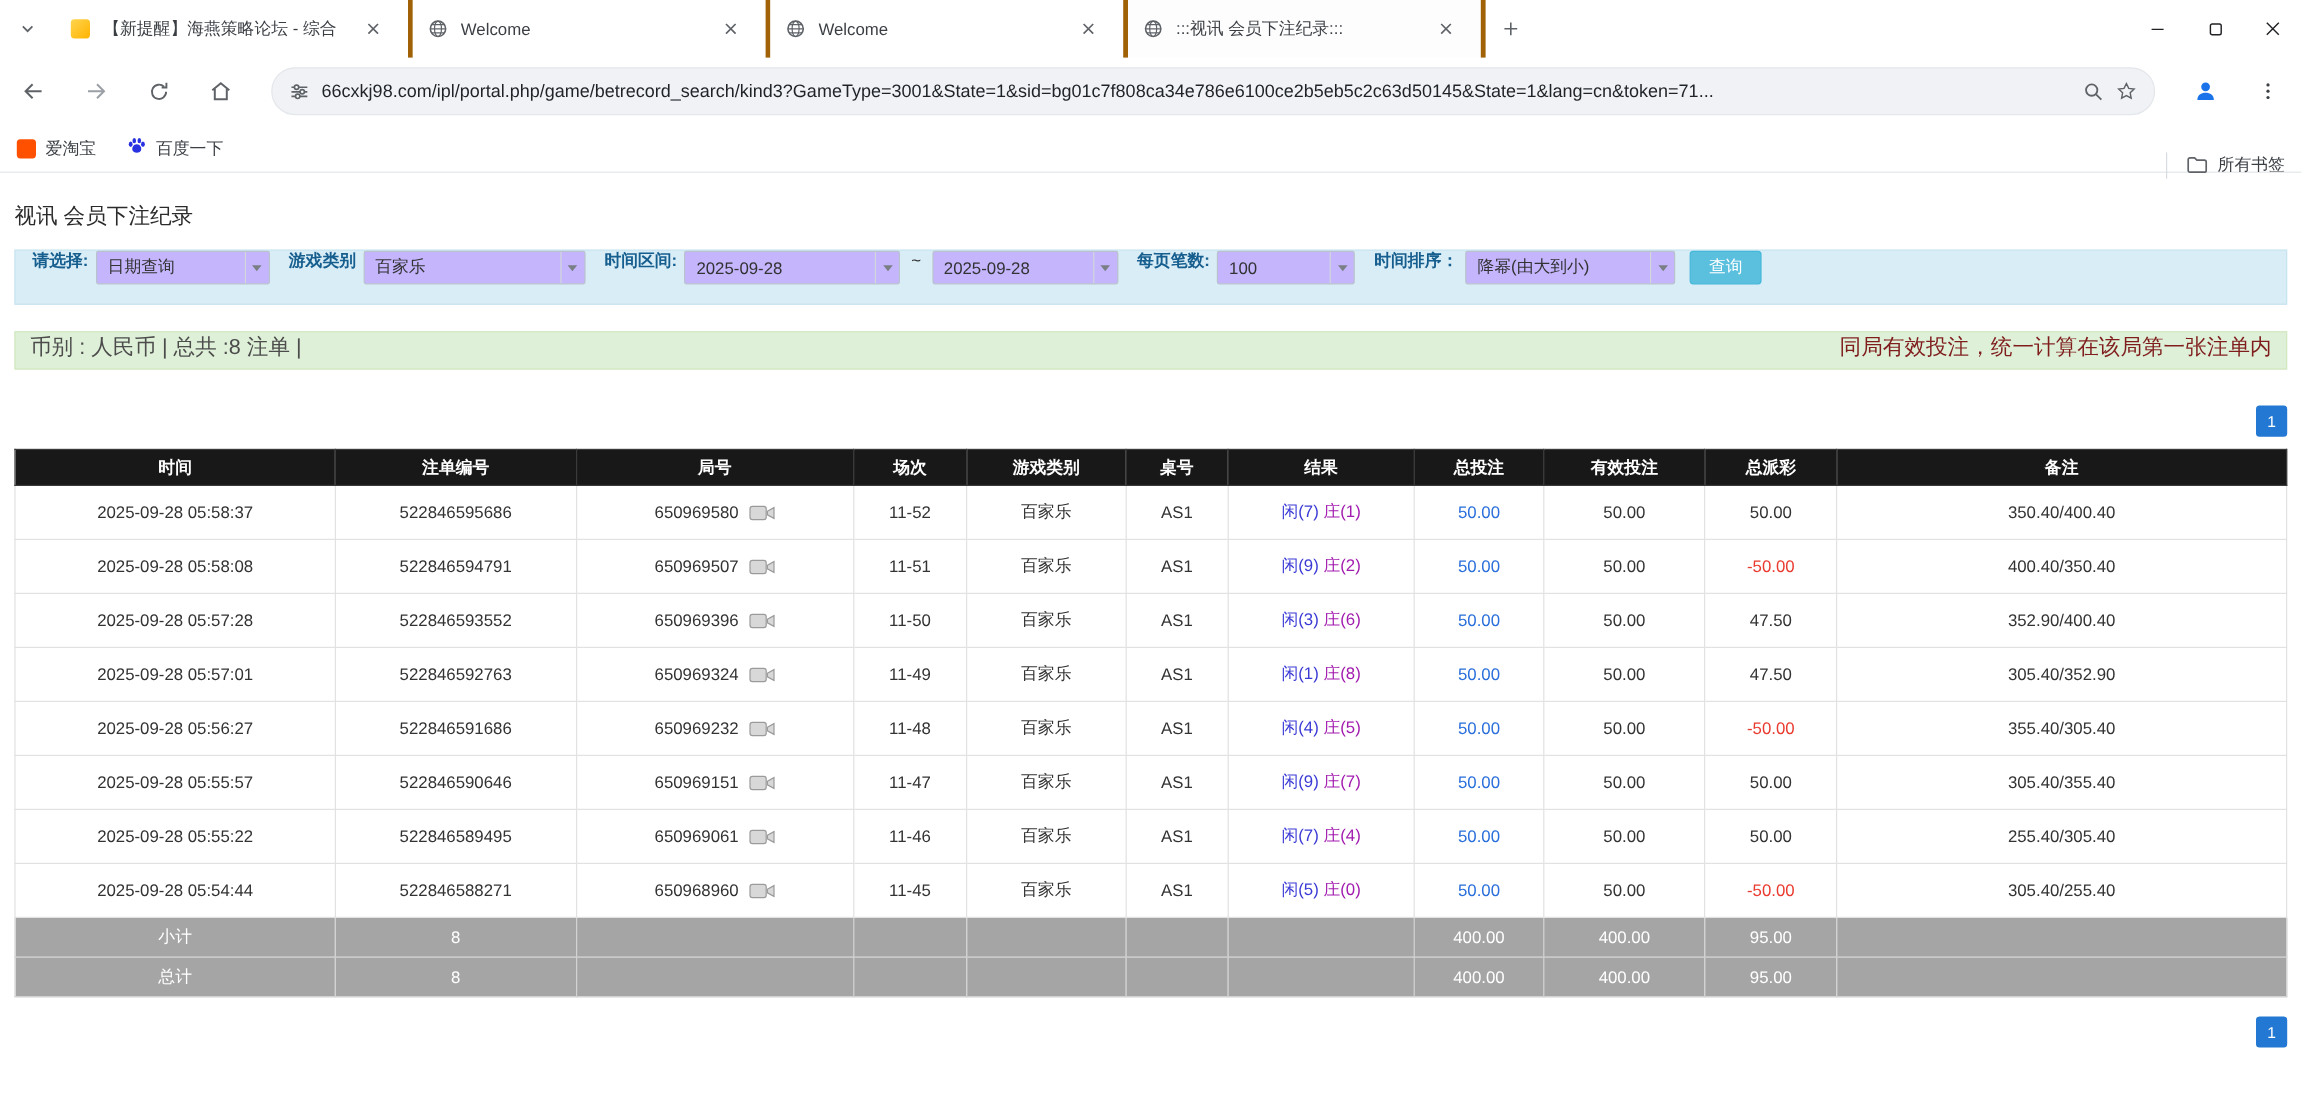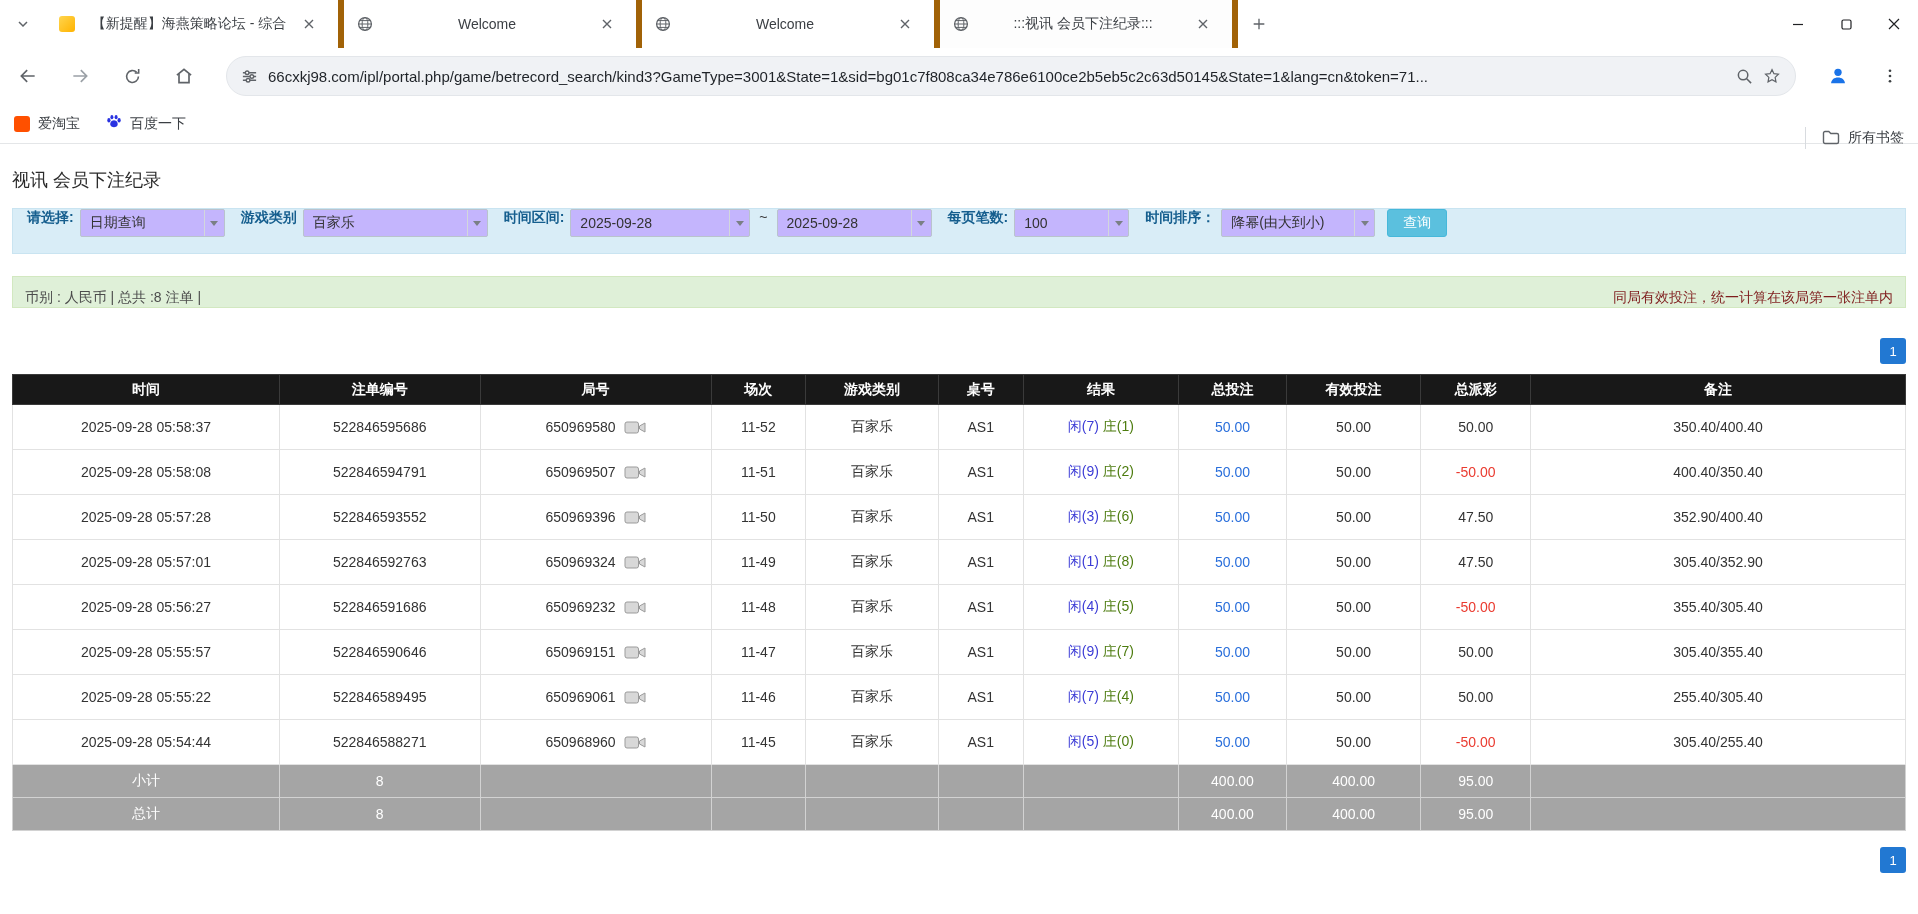--- a/index.html
+++ b/index.html
@@ -3,21 +3,21 @@
 <meta charset="utf-8">
 <style>
   * { margin:0; padding:0; box-sizing:border-box; }
   html,body { width:1918px; height:914px; overflow:hidden; background:#fff;
               font-family:"Liberation Sans","DejaVu Sans",sans-serif; }
 
   
   .tabstrip { height:48px; display:flex; align-items:stretch; background:#fff; }
   .tsearch { width:46px; display:flex; align-items:center; justify-content:center; }
   .tab { width:298px; display:flex; align-items:center; padding:0 20px 0 12px;
-         border-right:6px solid #a16207; background:#fff;text-align:center; }
+         border-right:4px solid #a16207; background:#fff; }
   .tab.active { background:#fdfdfd; }
   .fav { width:18px; height:18px; flex:none; margin-right:10px; display:flex;
          align-items:center; justify-content:center; }
   .fav-forum { width:16px; height:16px; border-radius:3px;
                background:linear-gradient(135deg,#ffd54f,#ffb300); }
   .tab-title { flex:1; font-size:14px; color:#3b3f44; white-space:nowrap;
                overflow:hidden; text-overflow:ellipsis; }
   .tab-close { width:18px; height:18px; flex:none; margin-left:8px; display:flex;
                align-items:center; justify-content:center; border-radius:50%; }
   .newtab { width:42px; display:flex; align-items:center; justify-content:center; }
@@ -46,46 +46,46 @@
   .filterbar { margin-top:16px; background:#d9edf7; border:1px solid #c9e4f1; height:46px;
                display:flex; padding:0 14px; font-size:14px; }
   .flabel { color:#155e8e; font-weight:700; margin:0 6px 0 16px; white-space:nowrap; }
   .flabel.first { margin-left:0; }
   .select { background:#c4b5fd; border:1px solid #b9c3cd; height:28px; display:flex;
             align-items:center; border-radius:2px; flex:none; }
   .select .val { padding:0 9px; color:#333; flex:1; white-space:nowrap; overflow:hidden; }
   .select .caret { width:20px; align-self:stretch; border-left:1px solid #d2d7dc;
                    display:flex; align-items:center; justify-content:center; }
   .caret-tri { width:0; height:0; border:4px solid transparent; border-top:5px solid #7a7f85; margin-top:5px; }
-  .w145{width:145px}.w185{width:185px}.w180{width:180px}.w155{width:155px}.w115{width:115px}.w175{width:154px}
+  .w145{width:145px}.w185{width:185px}.w180{width:180px}.w155{width:155px}.w115{width:115px}.w175{width:175px}
   .tilde { margin:0 9px; color:#333; }
   .btn-search { margin-left:12px; background:#5bc0de; border:1px solid #46b8da; color:#fff;
                 height:28px; padding:0 15px; border-radius:3px; font-size:14px;
                 display:flex; align-items:center; cursor:pointer; }
 
   .infobar { margin-top:22px; background:#dff0d8; border:1px solid #d2e8c0; height:32px;
-             display:flex; align-items:flex-end; justify-content:space-between;
-             padding:0 12px; font-size:14px; color:#4c4c4c; }
+             display:flex; align-items:flex-start; justify-content:space-between;
+             padding:0 12px; font-size:18px; color:#4c4c4c; }
   .infobar .note { color:#7f1d1d; }
 
   .pagwrap { display:flex; justify-content:flex-end; margin-top:30px; }
   .pagwrap.bottom { margin-top:16px; }
   .pagebtn { min-width:26px; height:26px; padding:0 6px; background:#2278d2; color:#fff;
              border-radius:3px; font-size:13px; display:flex; align-items:center;
              justify-content:center; cursor:pointer; }
 
   table.records { width:100%; margin-top:10px; border-collapse:collapse; table-layout:fixed; }
   .records th { background:#181818; border:1px solid #3a3a3a; color:#fff; font-size:14px;
                 font-weight:700; height:30px; }
   .records tbody td { border:1px solid #e2e2e2; height:45px; text-align:center;
                       font-size:14px; color:#333; background:#fff; overflow:hidden; }
   .records tfoot td { border:1px solid #d2d2d2; height:33px; text-align:center;
                       font-size:14px; color:#fff; background:#a5a5a5; }
   .res-player { color:#3b3bd6; }
-  .res-banker { color:#4d7c0f; }
+  .res-banker { color:#a21caf; }
   .bet-link { color:#2a6fdb; text-decoration:none; cursor:pointer; }
   .neg { color:#ea3b30; }
   .video-btn { display:inline-flex; margin-left:8px; vertical-align:middle; cursor:pointer; }
 </style>
 </head>
 <body>
 
 <div>
 
   <div class="tabstrip">

